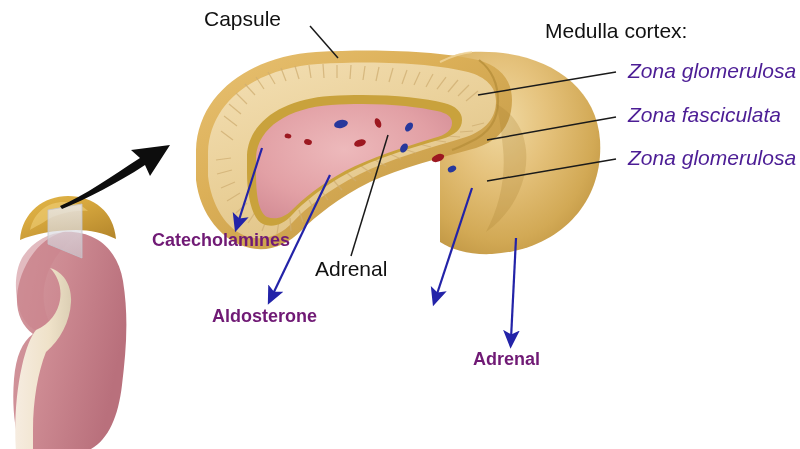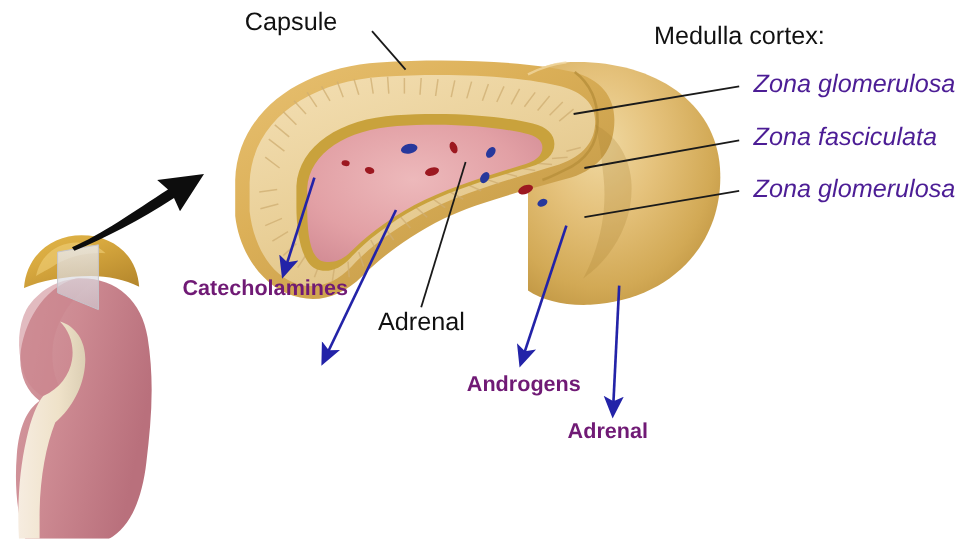--- a/index.html
+++ b/index.html
@@ -202,18 +202,18 @@
 <div class="lbl blk" style="left:545px;top:20px;">Medulla cortex:</div>
 
 <div class="lbl ital" style="left:628px;top:60px;">Zona glomerulosa</div>
 
 <div class="lbl ital" style="left:628px;top:104px;">Zona fasciculata</div>
 
 <div class="lbl ital" style="left:628px;top:147px;">Zona glomerulosa</div>
 
 <div class="lbl blu" style="left:152px;top:231px;">Catecholamines</div>
 
-
-<div class="lbl blu" style="left:389px;top:311px;">Androgens</div>
+<div class="lbl blu" style="left:212px;top:307px;">Aldosterone</div>
+
 
 <div class="lbl blu" style="left:473px;top:350px;">Adrenal</div>
 
 </div>
 
 </body></html>

